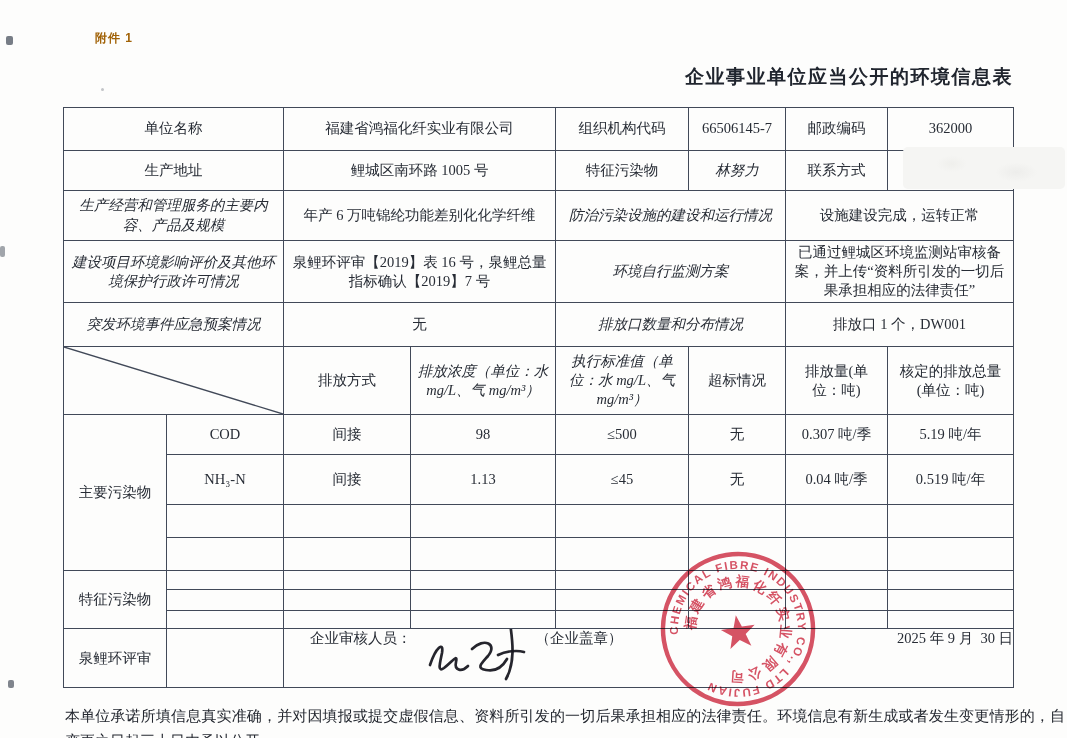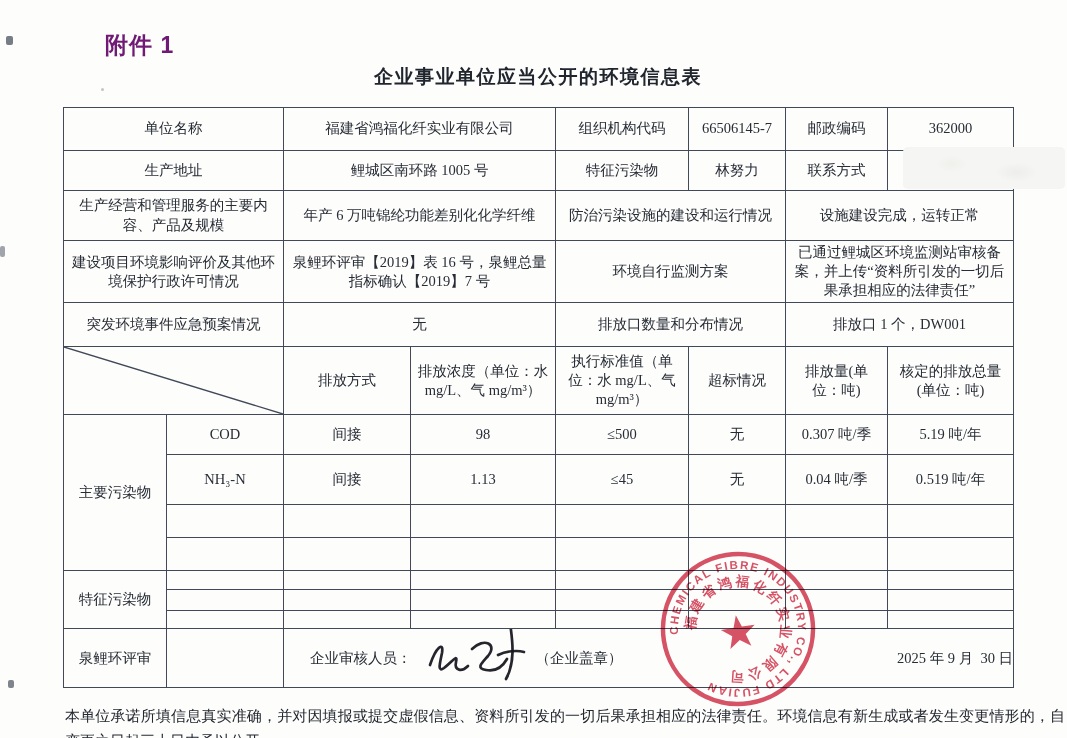--- a/index.html
+++ b/index.html
@@ -3,46 +3,46 @@
 <meta charset="utf-8">
 <style>
   html,body{margin:0;padding:0;}
   body{
     width:1067px;height:738px;position:relative;overflow:hidden;
     background:#fdfdfc;
     font-family:"Liberation Serif","DejaVu Serif",serif;
     color:#272c35;
   }
   .attachment{
-    position:absolute;left:105px;top:30px;
+    position:absolute;left:95px;top:30px;
     font-family:"Liberation Sans","DejaVu Sans",sans-serif;
-    font-weight:bold;font-size:23px;color:#701a75;letter-spacing:1px;
+    font-weight:bold;font-size:12px;color:#a16207;letter-spacing:1px;
   }
   .doc-title{
-    position:absolute;left:63px;top:64px;width:950px;text-align:center;
+    position:absolute;left:63px;top:64px;width:950px;text-align:right;
     font-family:"Liberation Sans","DejaVu Sans",sans-serif;
     font-weight:bold;font-size:19px;color:#20252e;letter-spacing:1.5px;
   }
   table.form{
     position:absolute;left:63px;top:107px;width:950px;
     border-collapse:collapse;table-layout:fixed;
   }
   table.form td{
     border:1.7px solid #414958;
     font-size:14.5px;line-height:1.32;
     text-align:center;vertical-align:middle;
     padding:2px 5px;color:#272c35;
     overflow:hidden;
   }
   td.al{text-align:left;padding-left:11px;}
-  td.al-tight{text-align:left;padding-left:8px;}
+  td.al-tight{text-align:left;padding-left:8px;font-style:italic;}
   td.indent{text-align:left;padding-left:58px;vertical-align:bottom;padding-bottom:6px;}
   td.diag{position:relative;padding:0;}
   td.diag svg{position:absolute;inset:0;width:100%;height:100%;display:block;}
-  .sign-cell{display:flex;align-items:center;padding-left:26px;}
+  .sign-cell{display:flex;align-items:flex-start;padding-left:26px;}
   .sign-cell .sig-wrap{width:100px;height:58px;margin:0 14px 0 10px;position:relative;flex:0 0 auto;}
   .sign-cell .sig-wrap svg{position:absolute;left:0;top:-12px;}
   .sign-cell .date{margin-left:auto;white-space:nowrap;}
   .footer-note{
     position:absolute;left:65px;top:672px;width:1000px;
     font-size:15px;line-height:25px;color:#23272f;text-align:justify;margin-top:32px;
   }
   .blur-patch{
     position:absolute;left:903px;top:147px;width:162px;height:42px;z-index:6;
     background:

